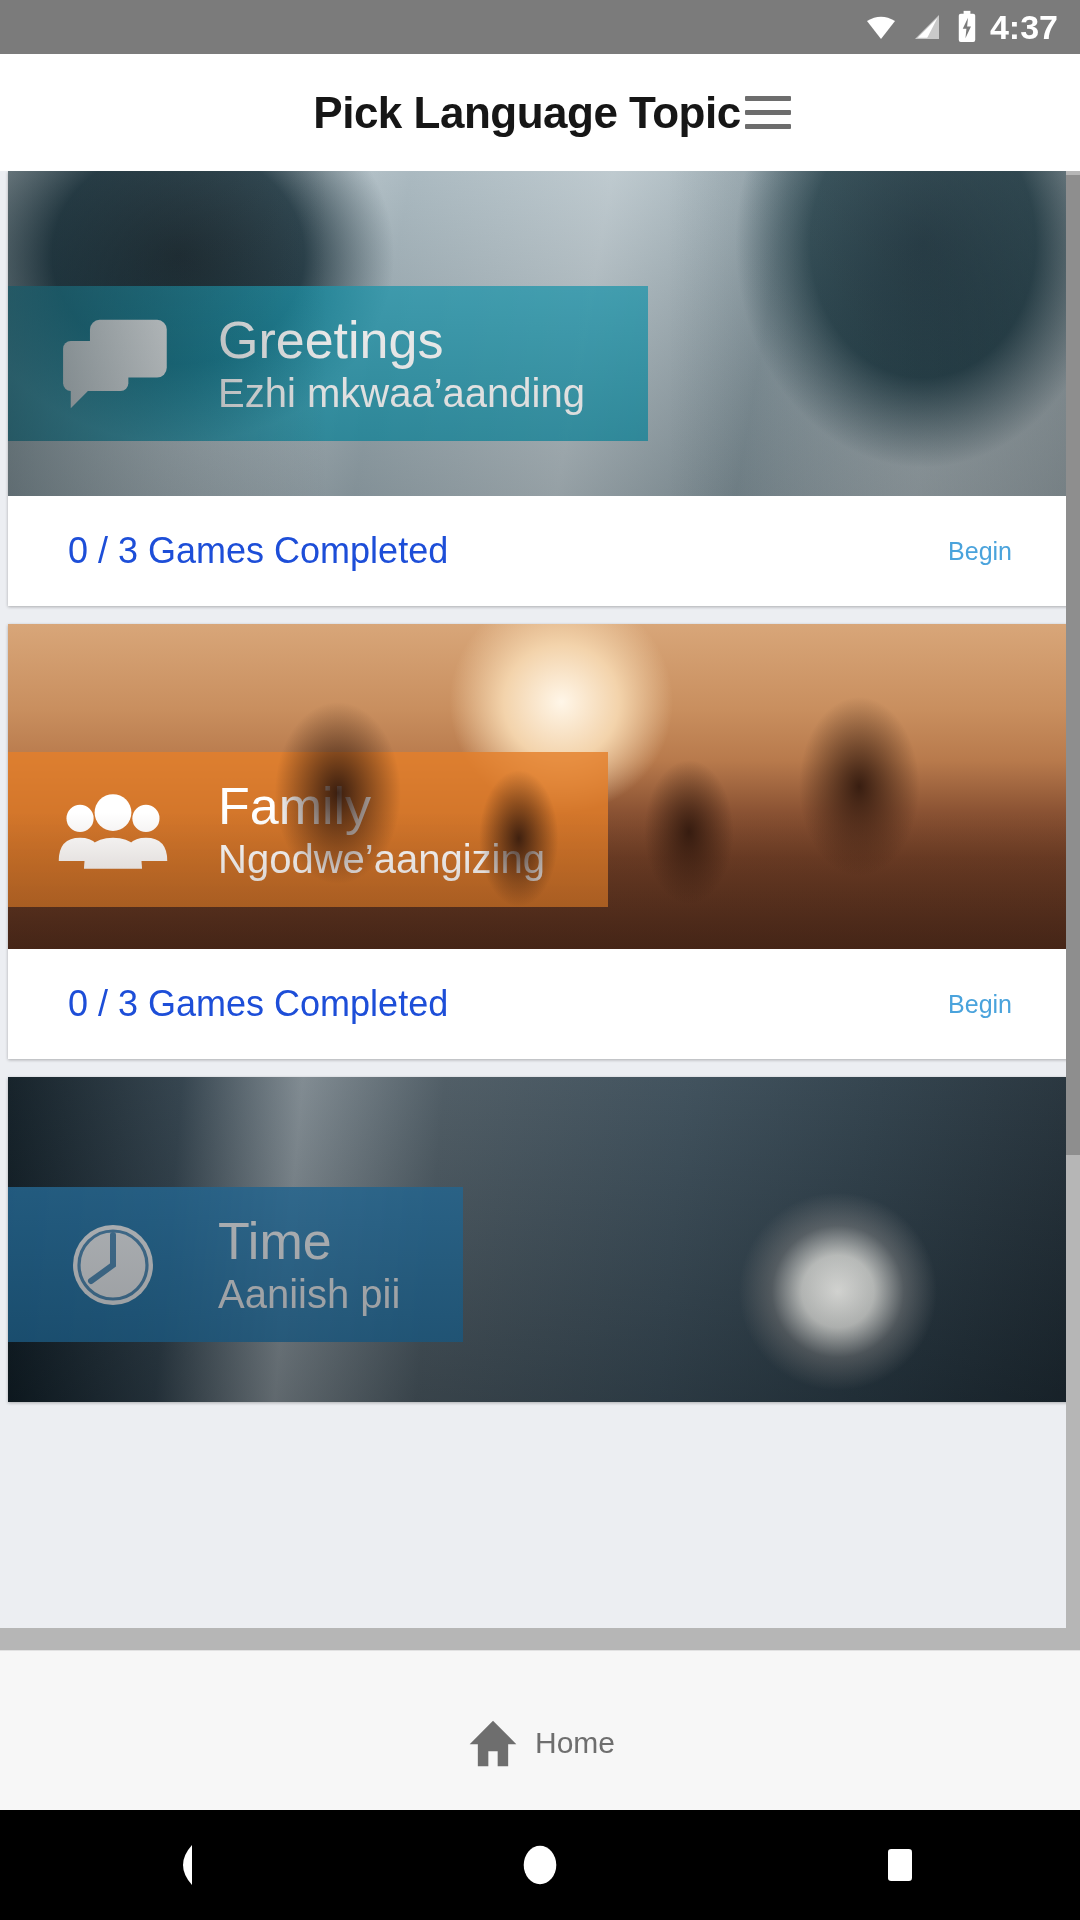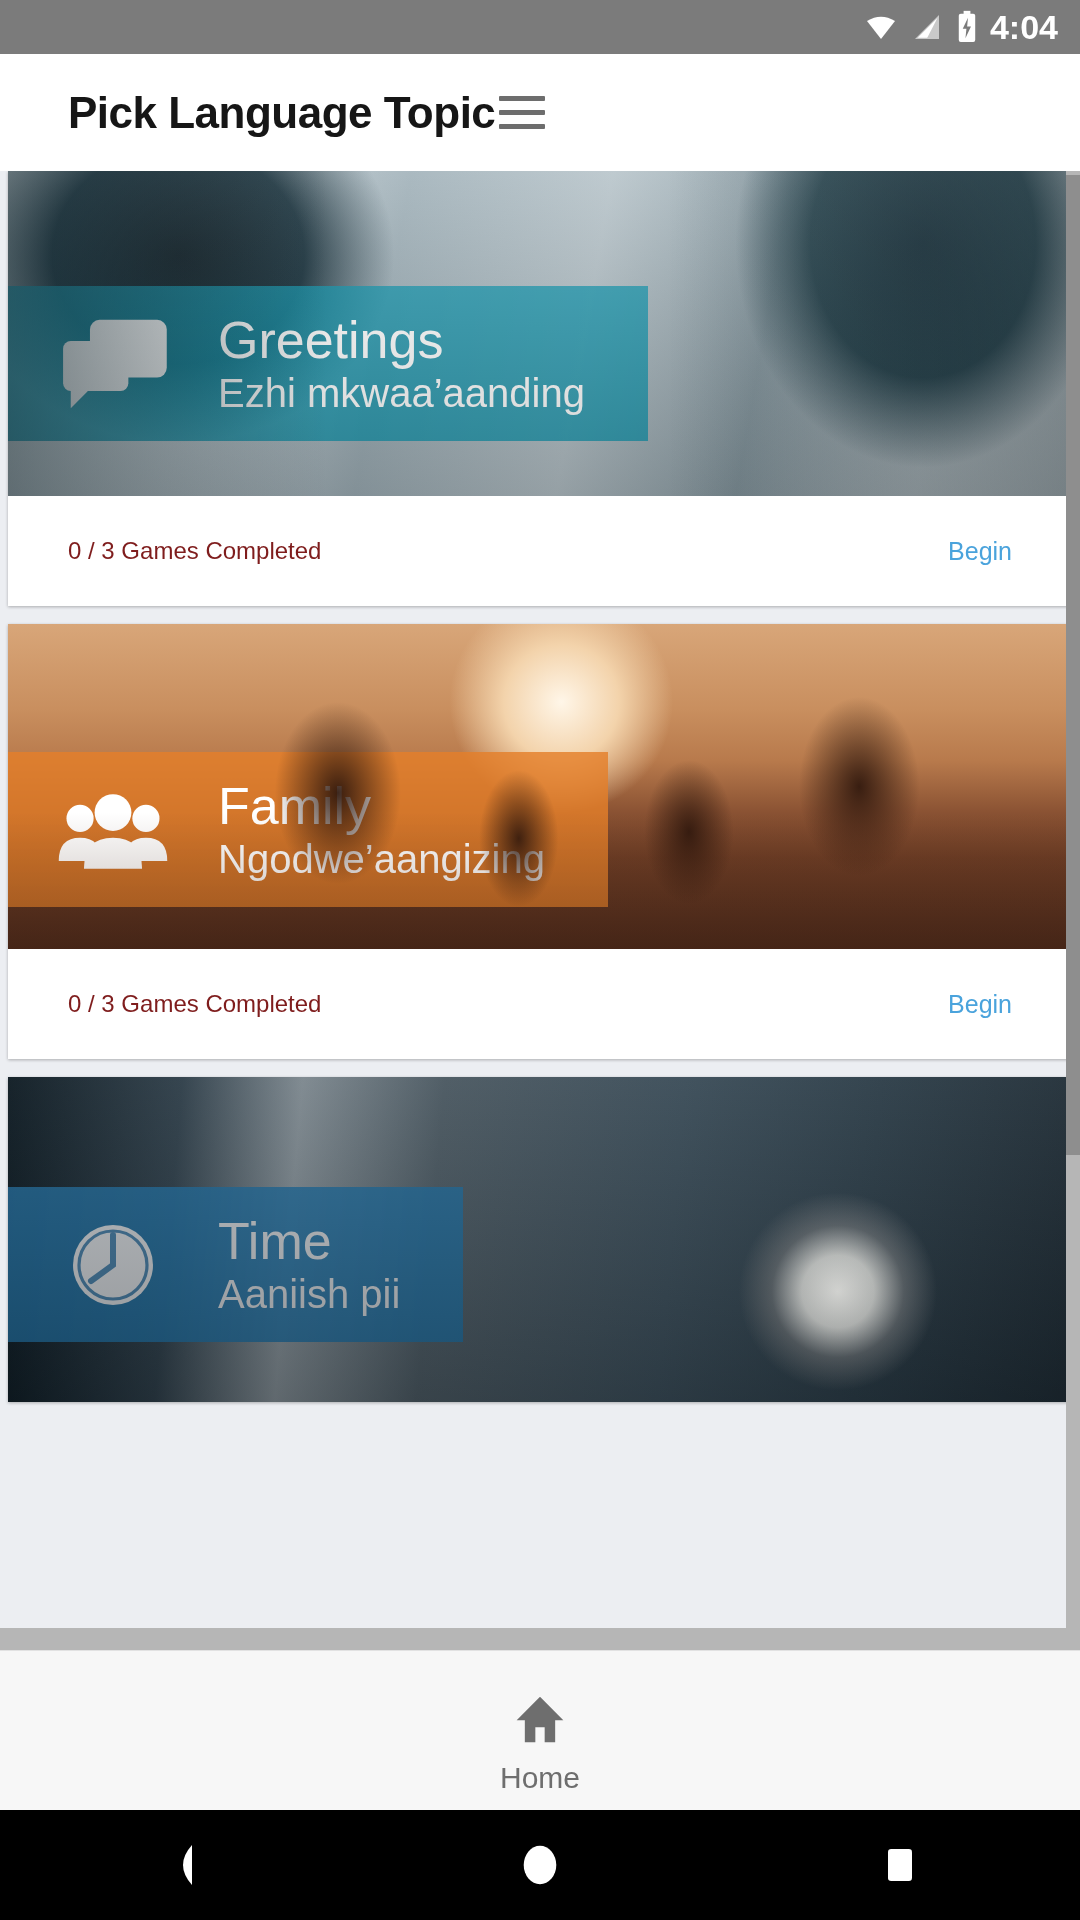--- a/index.html
+++ b/index.html
@@ -16,21 +16,21 @@
     position:absolute; top:0; left:0; width:1080px; height:54px;
     background:#7b7b7b; display:flex; align-items:center; justify-content:flex-end;
     padding-right:22px; gap:10px;
   }
   .sb-icons { display:flex; align-items:center; gap:9px; }
   .status-time { color:#ffffff; font-size:34px; font-weight:bold; letter-spacing:0px; line-height:1; }
 
   
   .app-bar {
     position:absolute; top:54px; left:0; width:1080px; height:117px;
-    background:#ffffff; display:flex; align-items:center; justify-content:flex-start;
+    background:#ffffff; display:flex; align-items:center; justify-content:center;
     padding:0 40px 0 68px;
   }
   .app-title { font-size:44px; font-weight:bold; color:#161616; letter-spacing:-0.5px; }
   .hamburger { width:54px; height:44px; display:flex; flex-direction:column; justify-content:center; gap:9px; padding:0 4px; }
   .hamburger span { display:block; height:5px; background:#6d6d6d; border-radius:1px; }
 
   
   .scroll-area {
     position:absolute; top:171px; left:0; width:1080px; height:1479px;
     background:#eceef2; overflow:hidden;
@@ -95,36 +95,36 @@
   .band-title { font-size:52px; font-weight:400; }
   .band-sub { font-size:40px; font-weight:400; margin-top:4px; }
   .txt-white .band-title, .txt-white .band-sub { color:#ffffff; }
   .txt-dim .band-title, .txt-dim .band-sub { color:#b9bdc1; }
 
   
   .card-footer {
     height:110px; display:flex; align-items:center; justify-content:space-between;
     padding:0 60px 0 60px; background:#ffffff;
   }
-  .footer-status { font-size:24px; color:#7f1d1d; }
+  .footer-status { font-size:36px; color:#1d4ed8; }
   .footer-action { font-size:25px; color:#4aa3dc; }
 
   
   .scrollbar-track { position:absolute; top:0; right:0; width:14px; height:1479px; background:#b6b6b6; }
   .scrollbar-thumb { position:absolute; top:4px; right:0; width:14px; height:980px; background:#8e8e8e; }
 
   
   .scroll-shade { position:absolute; left:0; bottom:0; width:1080px; height:22px; background:#b6b6b6; }
 
   
   .bottom-nav {
     position:absolute; top:1650px; left:0; width:1080px; height:160px;
     background:#f7f7f7; display:flex; align-items:center; border-top:1px solid #e2e2e2;
   }
-  .nav-item { flex:1; display:flex; flex-direction:column; align-items:center; justify-content:center; gap:14px; height:100%;margin-top:24px; }
+  .nav-item { flex:1; display:flex; align-items:center; justify-content:center; gap:14px; height:100%;margin-top:24px; }
   .nav-label { font-size:30px; color:#6e6e6e; }
   .nav-item.active .nav-label { color:#3b9ade; }
   .nav-icon { height:56px; display:flex; align-items:center; justify-content:center; }
 
   
   .sys-nav {
     position:absolute; top:1810px; left:0; width:1080px; height:110px;
     background:#000000; display:flex; align-items:center; justify-content:space-around;
   }
   .sys-btn { width:120px; height:110px; display:flex; align-items:center; justify-content:center; }
@@ -143,21 +143,21 @@
         <path d="M21 3 L21 21 L3 21 Z" fill="#c9c9c9"></path>
         <path d="M20 5 L20 20 L5 20 Z" fill="#ffffff"></path>
         <path d="M20.5 4 L20.5 20.5 L12 20.5 Z" fill="#c9c9c9"></path>
       </svg>
       <svg width="26" height="34" viewBox="0 0 14 24">
         <rect x="1.2" y="2.6" width="11.6" height="20" rx="1.4" fill="#ffffff"></rect>
         <rect x="4.6" y="0.6" width="4.8" height="2.2" fill="#ffffff"></rect>
         <path d="M7.7 5.4 L4.0 13.2 L6.6 13.2 L5.9 20 L9.8 11.6 L7.1 11.6 Z" fill="#7b7b7b"></path>
       </svg>
     </div>
-    <span class="status-time">4:04</span>
+    <span class="status-time">4:37</span>
   </div>
 
   <div class="app-bar">
     <span class="app-title">Pick Language Topic</span>
     <div class="hamburger">
       <span></span>
         <span></span>
         <span></span>
     </div>
   </div>

